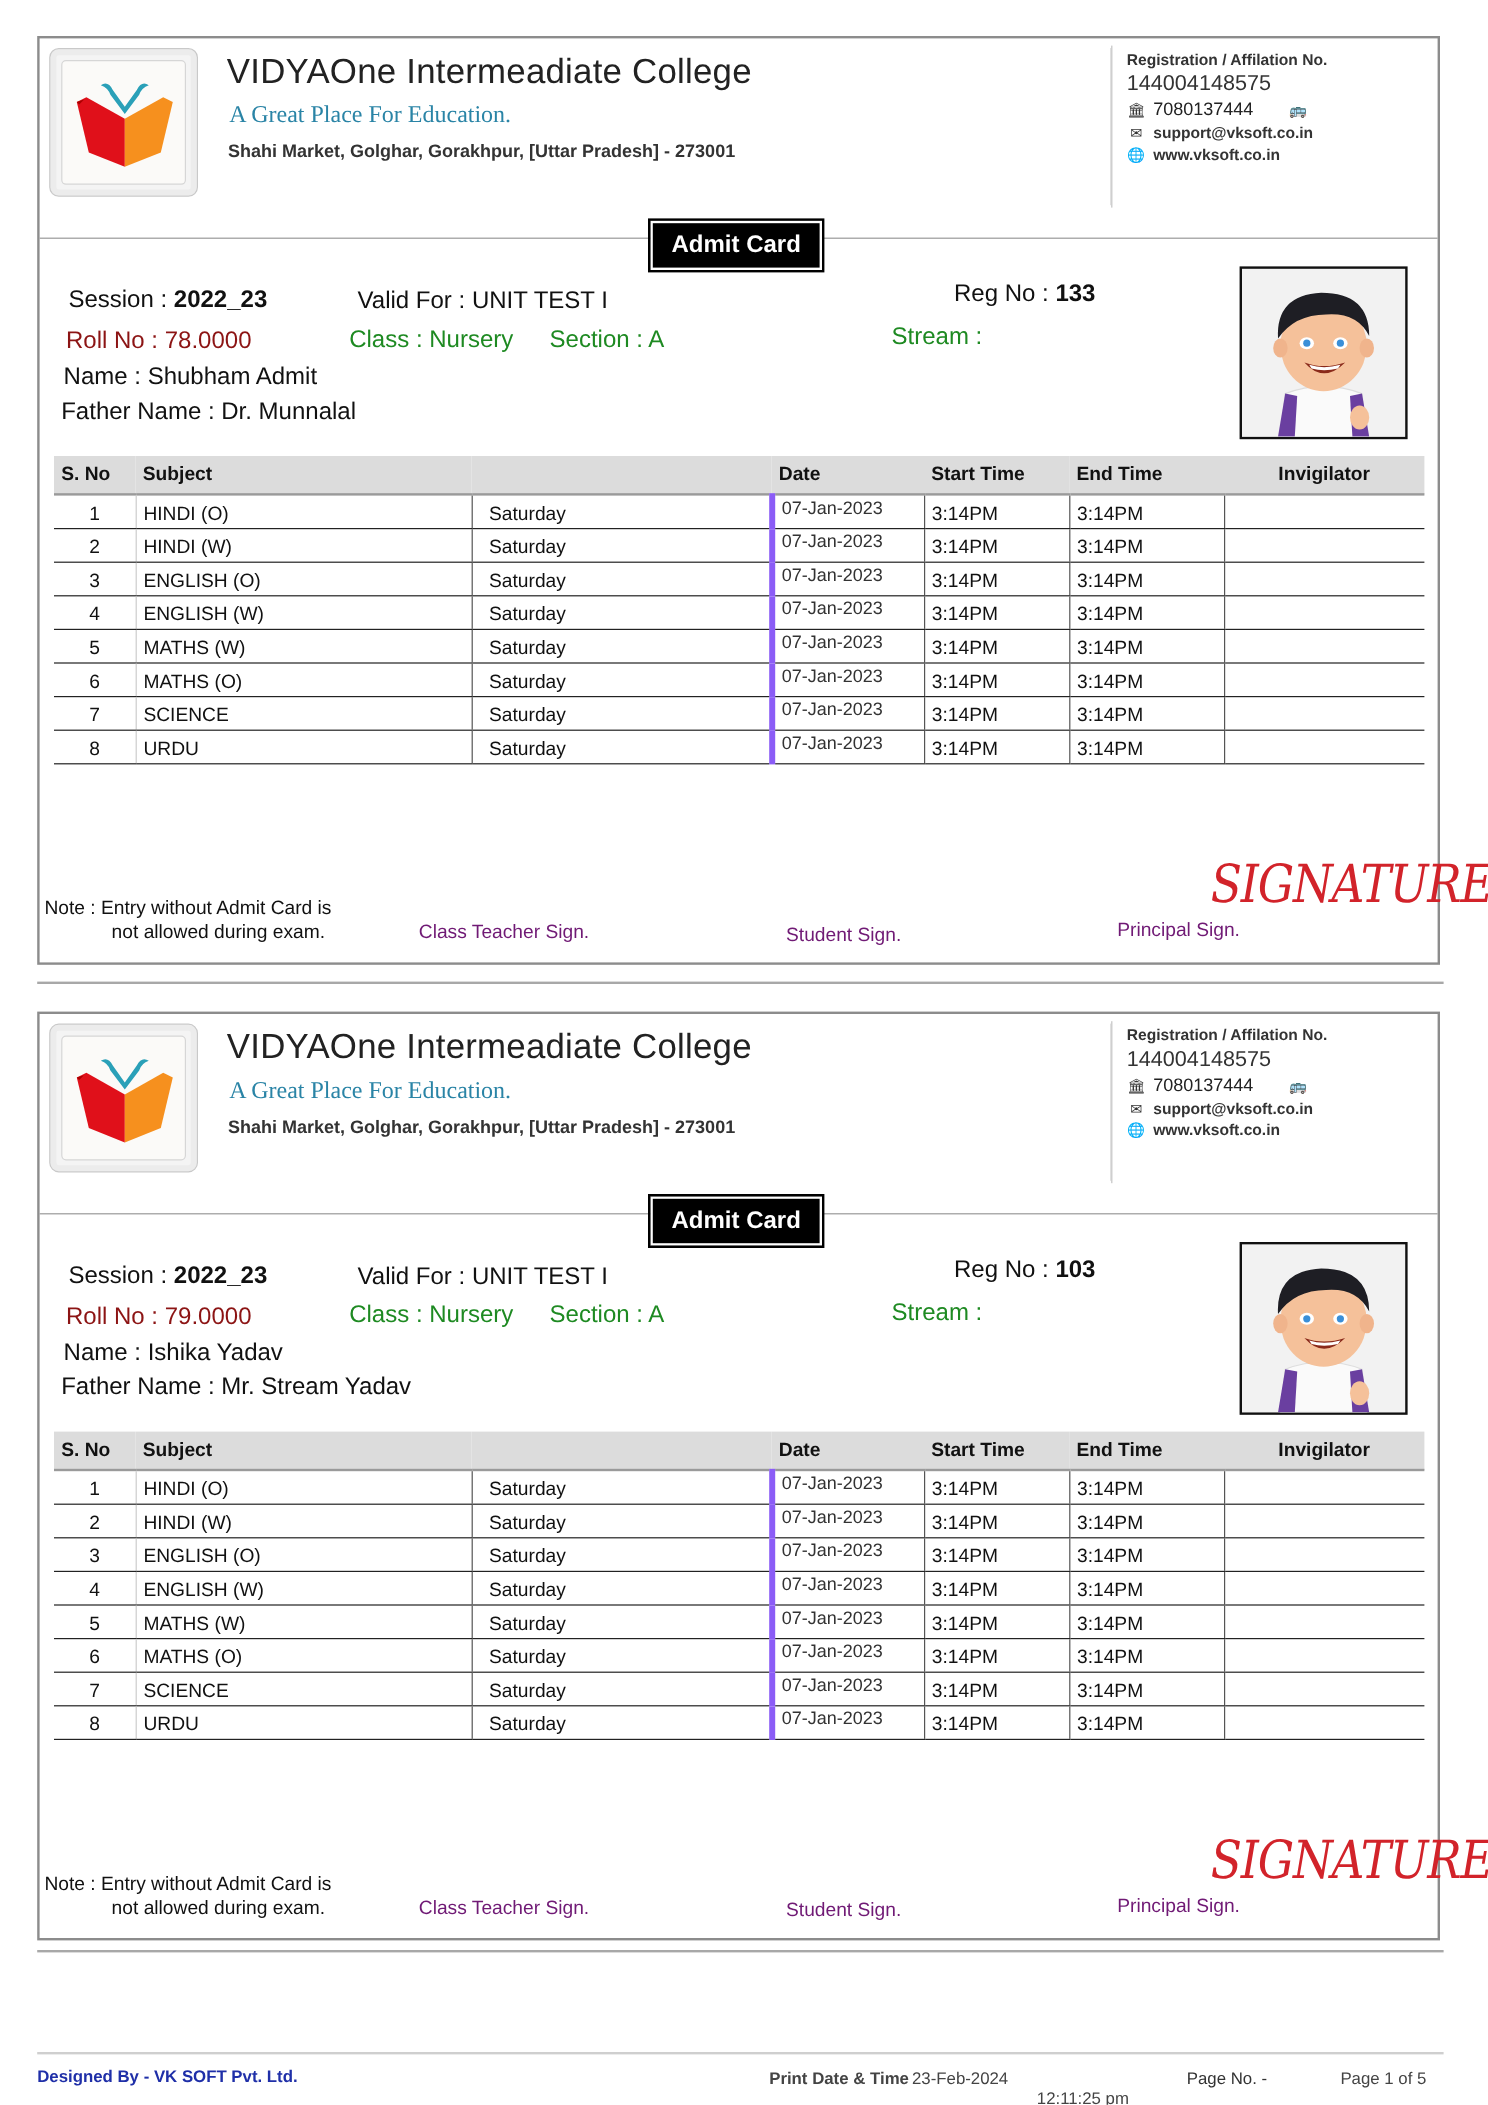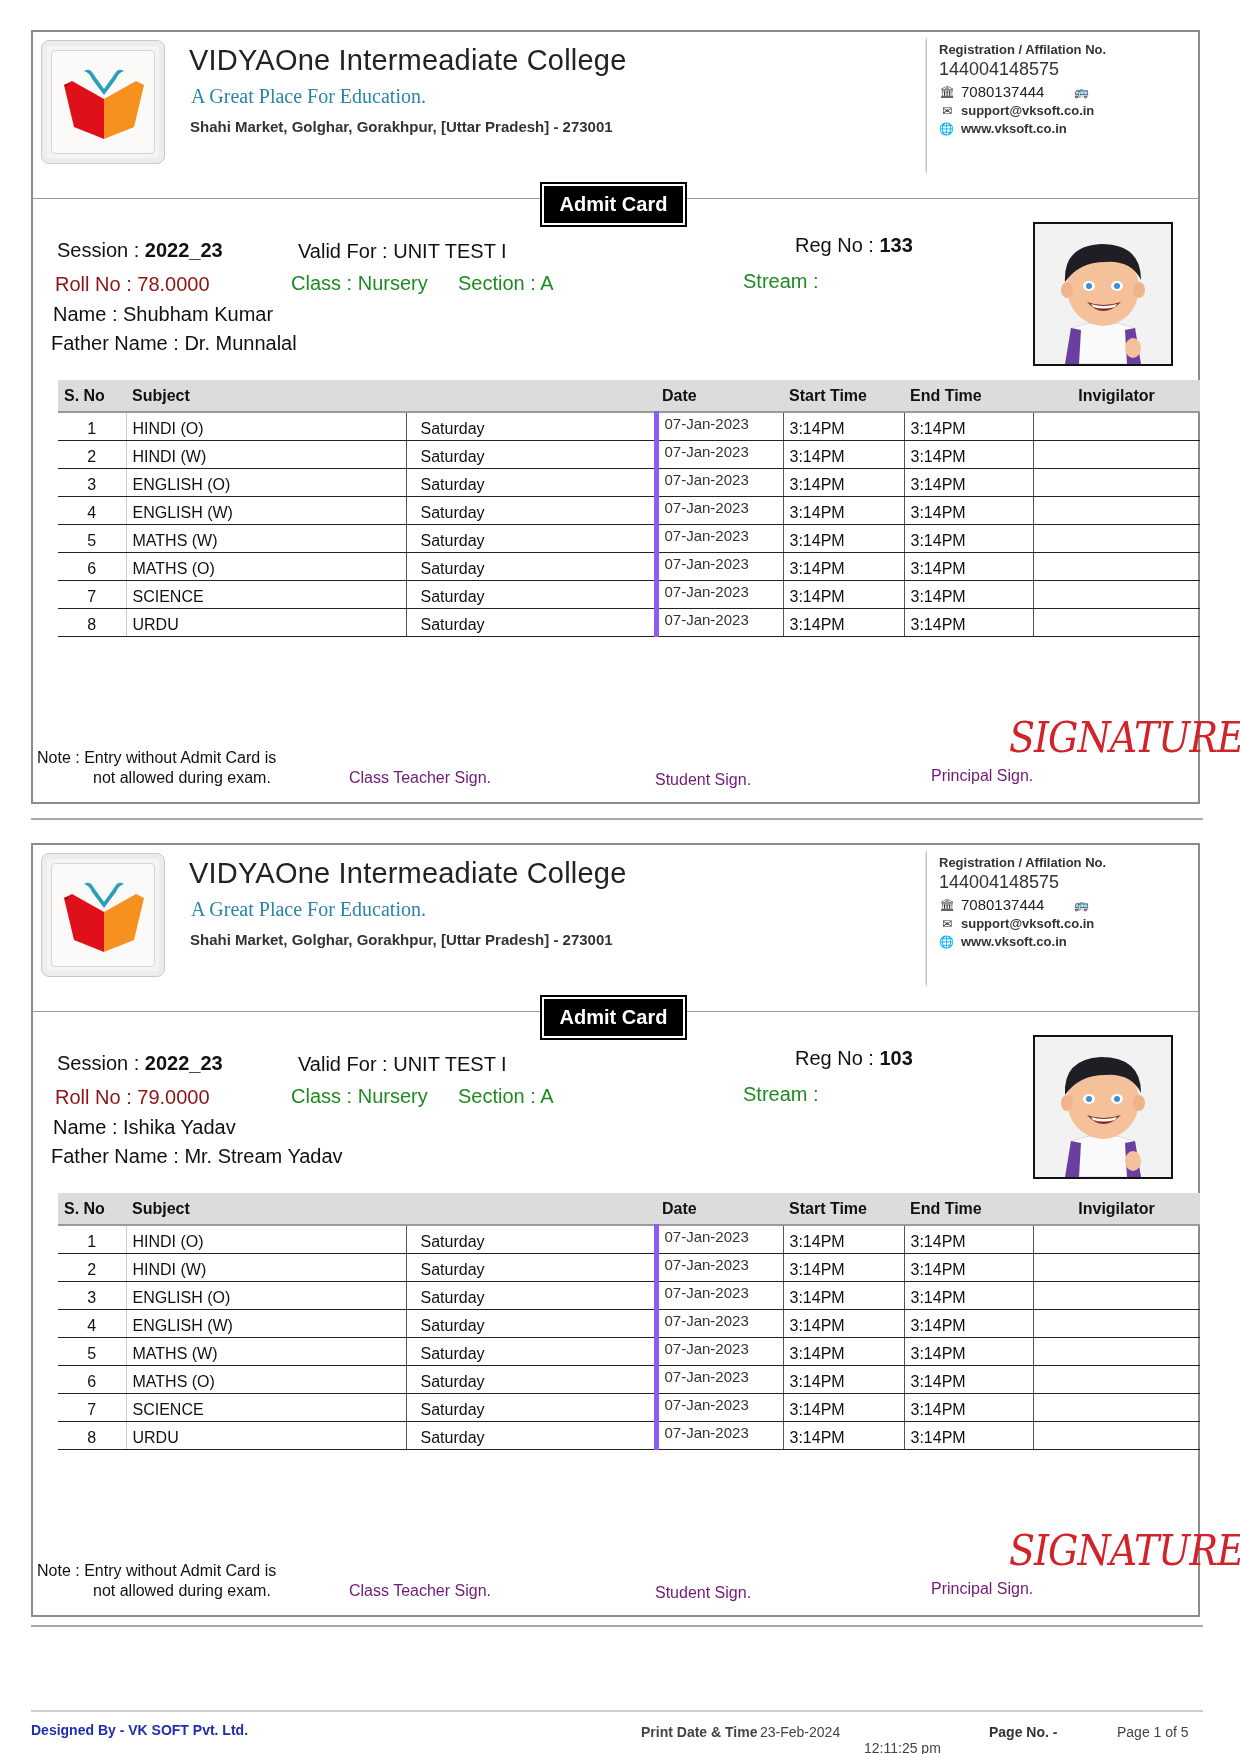--- a/index.html
+++ b/index.html
@@ -29,21 +29,21 @@
   .header-rule { position: absolute; left: 0; top: 166px; width: 100%; height: 1px; background: #9a9a9a; }
   .admit-title { position: absolute; left: 509px; top: 152px; width: 143px; height: 41px; background: #000; color: #fff; border: 2px solid #fff; outline: 2px solid #000; font-size: 20px; font-weight: bold; display: flex; align-items: center; justify-content: center; }
 
   .field { position: absolute; font-size: 20px; color: #111; white-space: nowrap; }
   .field b { font-weight: bold; }
   .field.red { color: #8c1414; }
   .field.green { color: #1e8a22; }
 
   .photo { position: absolute; left: 1000px; top: 190px; width: 140px; height: 144px; border: 2px solid #111; background: #f1f1f1; overflow: hidden; }
 
-  .exam-table { position: absolute; left: 25px; top: 348px; width: 1142px; border-collapse: collapse; }
+  .exam-table { position: absolute; left: 12px; top: 348px; width: 1142px; border-collapse: collapse; }
   .exam-table th { background: #dcdcdc; font-size: 16px; font-weight: bold; text-align: left; height: 32px; padding: 0 6px; border-bottom: 2px solid #9a9a9a; }
   .exam-table td { font-size: 16px; height: 28px; border-bottom: 1px solid #222; padding: 0 6px; vertical-align: bottom; padding-bottom: 2px; }
   .exam-table td.sno { text-align: center; width: 68px; }
   .exam-table td.subj { width: 280px; border-left: 1px solid #ccc; }
   .exam-table td.day { width: 250px; border-left: 1px solid #555; padding-left: 14px; }
   .exam-table td.date { width: 127px; border-left: 5px solid #8b5cf6; vertical-align: top; padding-top: 2px; color: #333; font-size: 15px; }
   .exam-table td.stime { width: 121px; border-left: 1px solid #555; }
   .exam-table td.etime { width: 129px; border-left: 1px solid #555; }
   .exam-table td.invig { border-left: 1px solid #555; }
   .exam-table th.invig-h { text-align: center; }
@@ -53,21 +53,21 @@
   .sign-label { position: absolute; font-size: 16px; color: #701a75; }
   .signature { position: absolute; left: 976px; top: 683px; font-family: "DejaVu Serif", serif; font-style: italic; font-size: 38px; color: #d2232a; letter-spacing: -1px; transform: scaleY(1.15); }
 
   .sep-line { position: absolute; left: 31px; width: 1172px; height: 2px; background: #a8a8a8; }
 
   .footer { position: absolute; left: 31px; top: 1710px; width: 1172px; height: 34px; border-top: 2px solid #cfcfcf; font-size: 14px; }
   .footer .designed { position: absolute; left: 0; top: 10px; color: #1f2fa8; font-weight: bold; }
   .footer .pdt { position: absolute; left: 610px; top: 12px; color: #444; font-weight: bold; }
   .footer .pdt-date { position: absolute; left: 729px; top: 12px; color: #444; }
   .footer .pdt-time { position: absolute; left: 833px; top: 28px; color: #444; }
-  .footer .pno { position: absolute; left: 958px; top: 12px; color: #333; font-weight: bold; }
+  .footer .pno { position: absolute; left: 958px; top: 12px; color: #333; font-weight: normal; }
   .footer .pval { position: absolute; left: 1086px; top: 12px; color: #444; }
 </style>
 </head>
 <body>
 
 <div id="cards-root">
   <div class="card c1">
     <div class="logo-box">
       <div class="logo-inner">
         <svg width="88" height="76" viewBox="0 0 88 76">
@@ -126,21 +126,21 @@
     <div class="field green" style="left:425px;top:240px;">
       <span>Section :</span>
       <span>A</span>
     </div>
     <div class="field green" style="left:710px;top:238px;">
       <span>Stream :</span>
       <span></span>
     </div>
     <div class="field" style="left:20px;top:271px;">
       <span>Name :</span>
-      <span>Shubham Kumar</span>
+      <span>Shubham Admit</span>
     </div>
     <div class="field" style="left:18px;top:300px;">
       <span>Father Name :</span>
       <span>Dr. Munnalal</span>
     </div>
 
     <div class="photo">
       <svg width="136" height="140" viewBox="0 0 136 140">
         <rect width="136" height="140" fill="#f2f2f2"></rect>
         <path d="M36 104 Q68 92 100 104 L104 140 L32 140 Z" fill="#fafafa" stroke="#ddd"></path>

